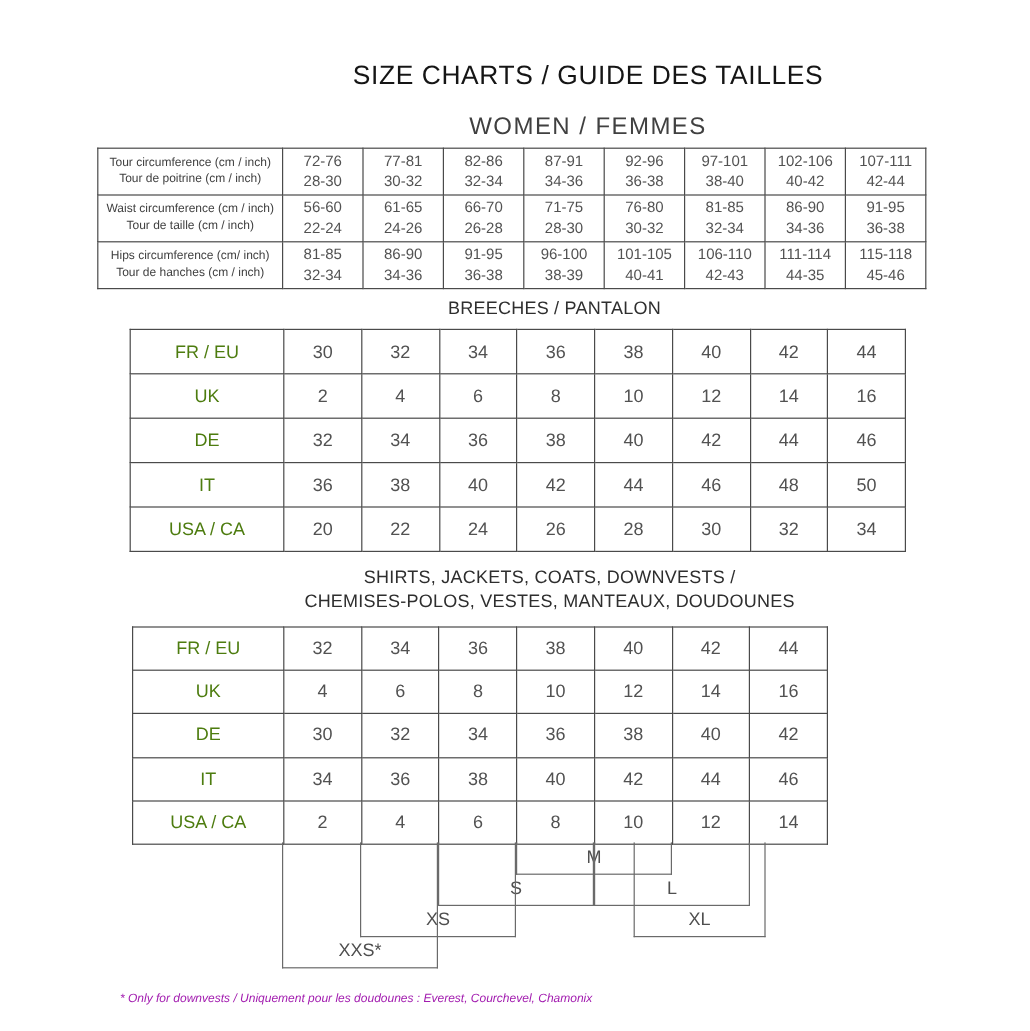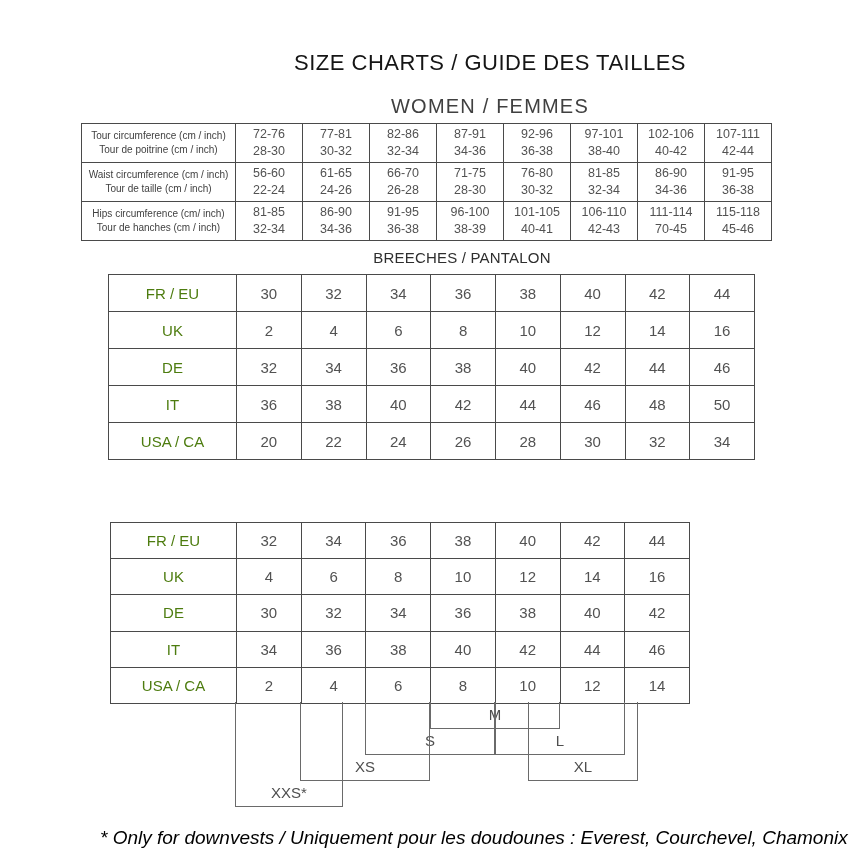--- a/index.html
+++ b/index.html
@@ -42,21 +42,21 @@
   .bracket {
     position:absolute; box-sizing:border-box;
     border-left:1px solid #6a6a6a; border-right:1px solid #6a6a6a; border-bottom:1px solid #6a6a6a;
     background:transparent;
   }
   .bracket-label {
     position:absolute; left:0; right:0; bottom:0; height:26px; line-height:26px;
     text-align:center; font-size:15px; color:#4f4f4f;
   }
   .footnote {
-    position:absolute; left:100px; top:827px; font-size:19px; font-style:italic; color:#000000;
+    position:absolute; left:100px; top:827px; font-size:10px; font-style:italic; color:#a21caf;
     white-space:nowrap;
   }
 </style>
 </head>
 <body>
 
 <div class="canvas">
 
   <div class="title">SIZE CHARTS / GUIDE DES TAILLES</div>
   <div class="subtitle">WOMEN / FEMMES</div>
@@ -163,21 +163,21 @@
           <td>
             <div>101-105</div>
             <div>40-41</div>
           </td>
           <td>
             <div>106-110</div>
             <div>42-43</div>
           </td>
           <td>
             <div>111-114</div>
-            <div>70-45</div>
+            <div>44-35</div>
           </td>
           <td>
             <div>115-118</div>
             <div>45-46</div>
           </td>
         </tr>
       </tbody>
   </table>
 
   <div class="heading h-breeches">BREECHES / PANTALON</div>
@@ -234,20 +234,24 @@
           <td>24</td>
           <td>26</td>
           <td>28</td>
           <td>30</td>
           <td>32</td>
           <td>34</td>
         </tr>
       </tbody>
   </table>
 
+  <div class="heading h-shirts">
+    <div>SHIRTS, JACKETS, COATS, DOWNVESTS /</div>
+    <div>CHEMISES-POLOS, VESTES, MANTEAUX, DOUDOUNES</div>
+  </div>
   <table class="sizes shirts">
     <tbody id="shirts-body">
         <tr>
           <td class="label-cell">FR / EU</td>
           <td>32</td>
           <td>34</td>
           <td>36</td>
           <td>38</td>
           <td>40</td>
           <td>42</td>
@@ -305,20 +309,20 @@
       </div>
       <div class="bracket" style="left: 495px; width: 130px; top: 702px; height: 53px;">
         <div class="bracket-label">L</div>
       </div>
       <div class="bracket" style="left: 300px; width: 130px; top: 702px; height: 79px;">
         <div class="bracket-label">XS</div>
       </div>
       <div class="bracket" style="left: 528px; width: 110px; top: 702px; height: 79px;">
         <div class="bracket-label">XL</div>
       </div>
-      <div class="bracket" style="left: 235px; width: 108px; top: 702px; height: 105px;">
+      <div class="bracket" style="left: 235px; width: 130px; top: 702px; height: 105px;">
         <div class="bracket-label">XXS*</div>
       </div>
     </div>
 
   <div class="footnote">* Only for downvests / Uniquement pour les doudounes : Everest, Courchevel, Chamonix</div>
 
 </div>
 
 </body></html>

